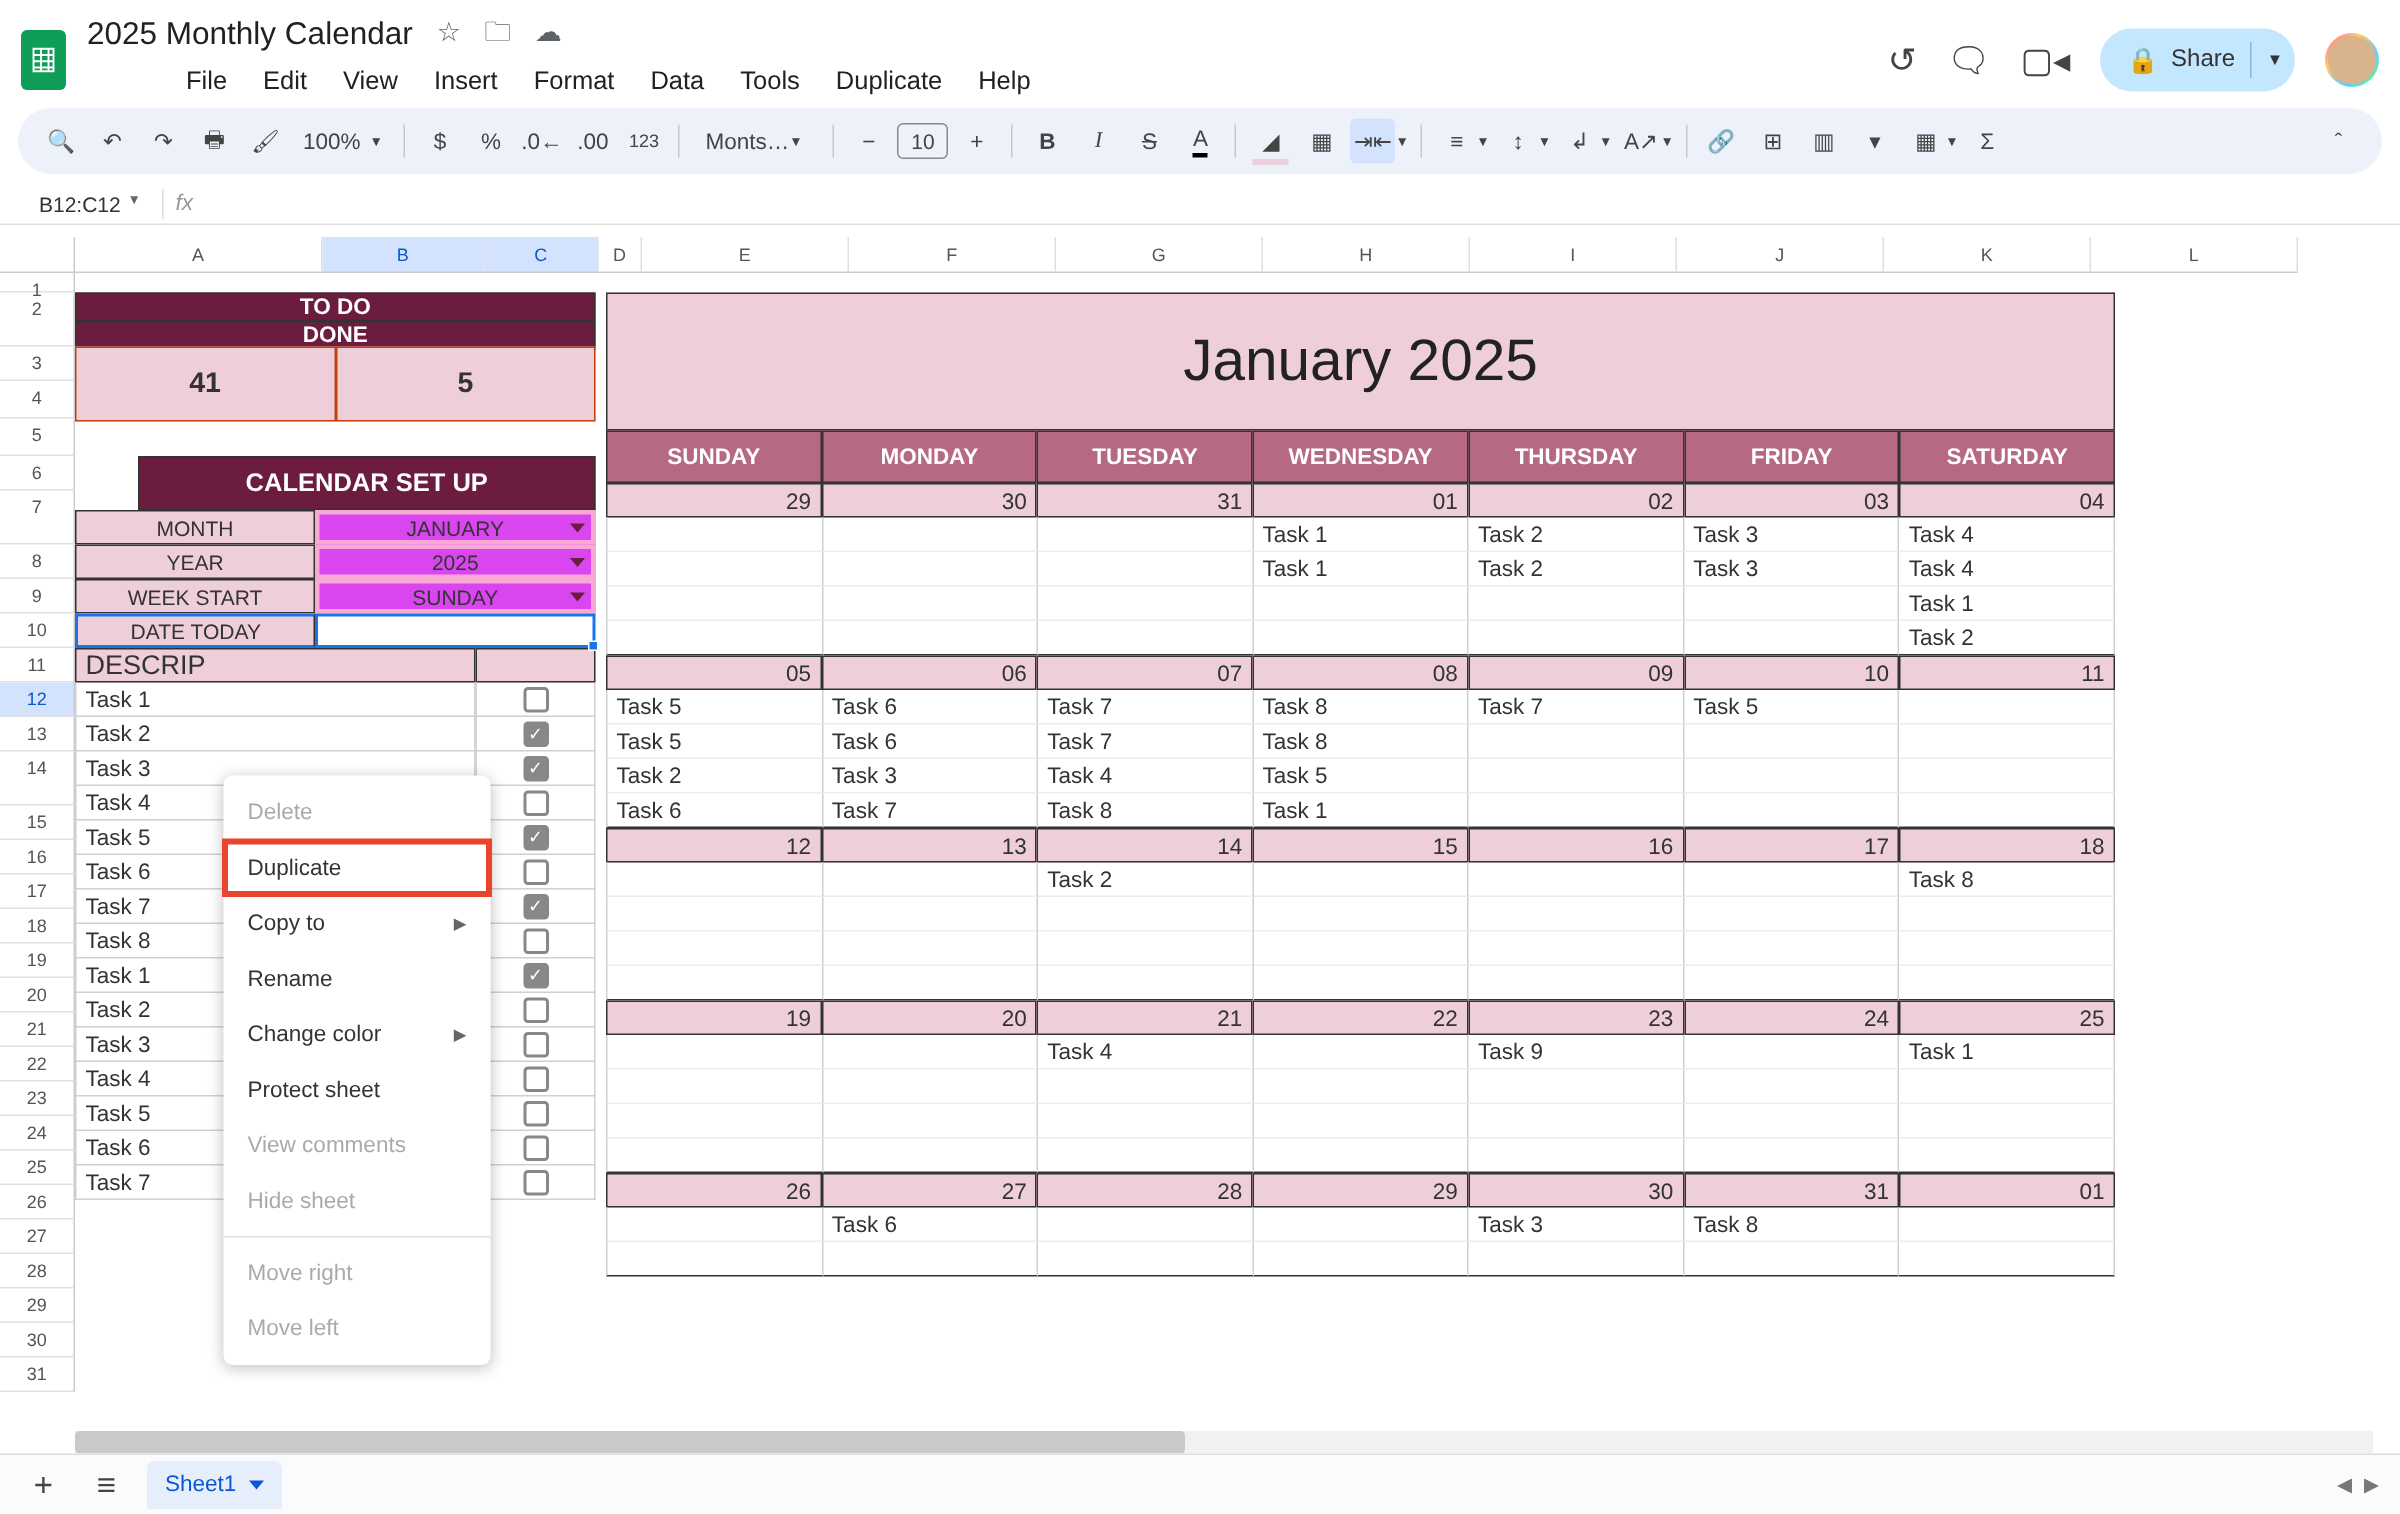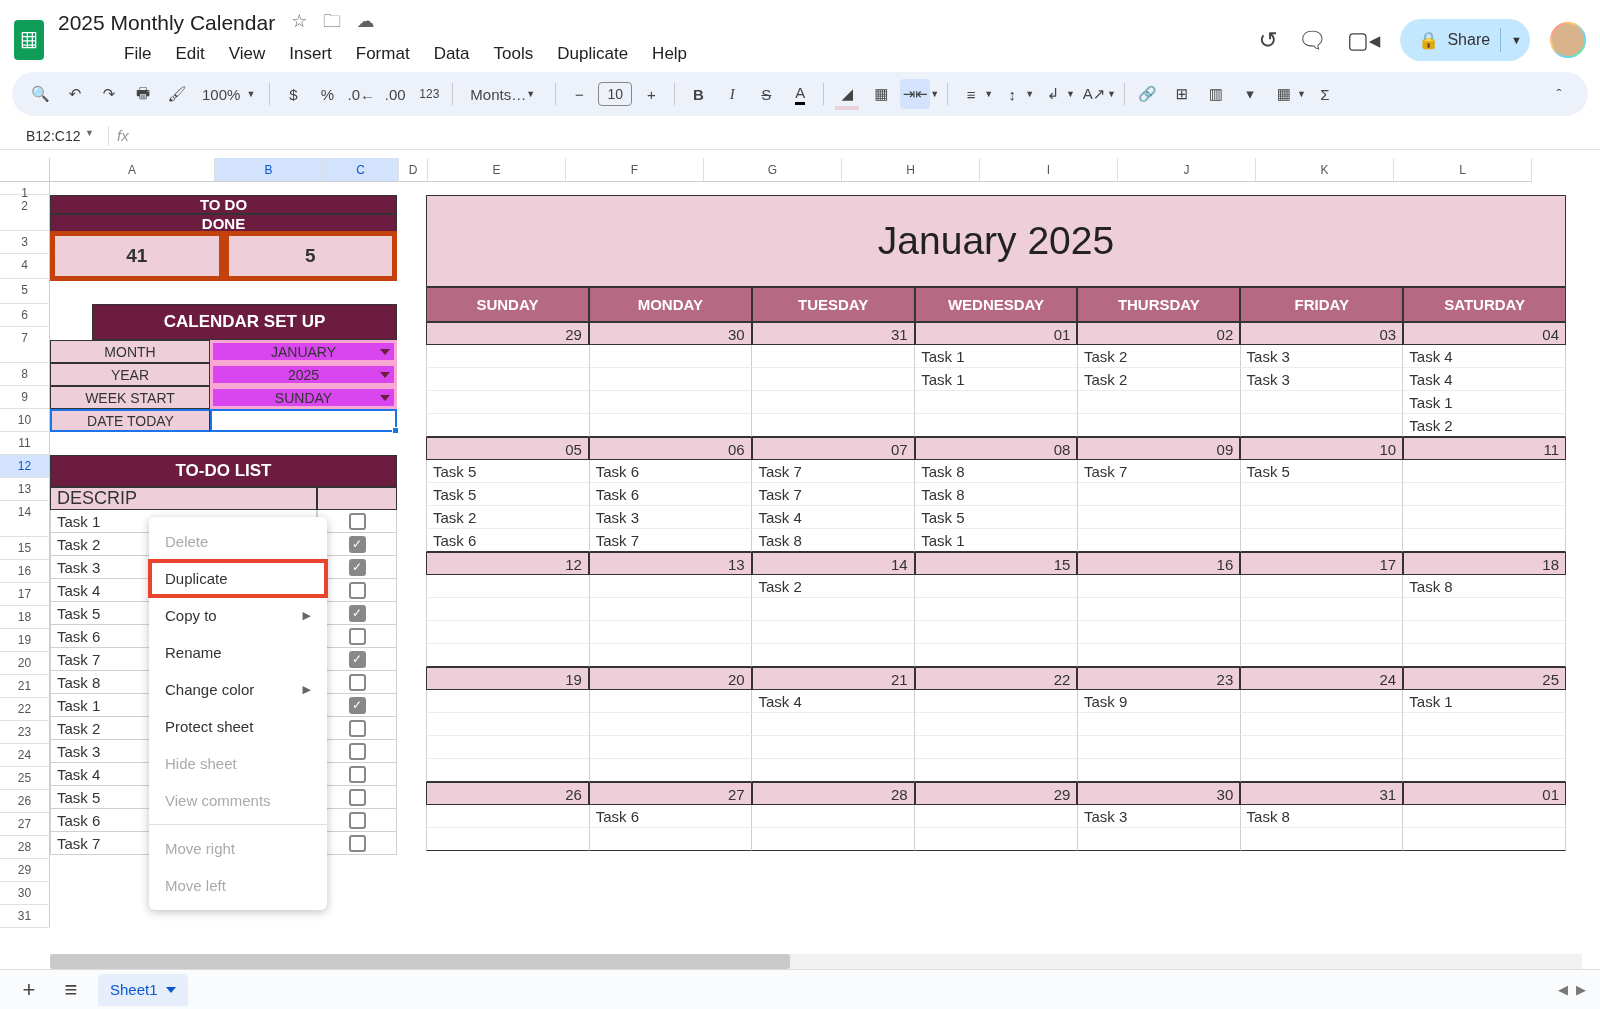--- a/index.html
+++ b/index.html
@@ -57,21 +57,21 @@
 .rowhdr div.r1 { height:13px; }
 .rowhdr div.r2 { height:36px; }
 
 .cells { position:absolute; top:24px; left:50px; right:0; bottom:0; }
 
 
 .sidebarpanel { position:absolute; top:13px; left:0; width:347px; }
 .tdhdr { display:flex; height:36px;flex-direction:column; }
 .tdhdr div { flex:1; background:#6b1c3f; color:#fff; font-weight:bold; font-size:15px; display:flex; align-items:center; justify-content:center; border:1px solid #333; }
 .tdval { display:flex; height:50px; }
-.tdval div { flex:1; background:#eecfd9; font-weight:bold; font-size:19px; display:flex; align-items:center; justify-content:center; border:5px solid #c2410c; }
+.tdval div { flex:1; background:#eecfd9; font-weight:bold; font-size:19px; display:flex; align-items:center; justify-content:center; border:1px solid #c2410c; }
 .setuphdr { margin-top:23px; height:36px; background:#6b1c3f; color:#fff; font-weight:bold; font-size:17px; display:flex; align-items:center; justify-content:center; border:1px solid #333;margin-left:42px; }
 .setuprow { display:flex; height:23px; }
 .setuprow .lab { width:160px; background:#eecfd9; border:1px solid #333; font-size:14px; display:flex; align-items:center; justify-content:center; }
 .setuprow .val { flex:1; background:#d946ef; border:3px solid #f9a8d4; font-size:14px; display:flex; align-items:center; justify-content:center; position:relative; }
 .setuprow .val .ddt { position:absolute; right:4px; top:6px; width:0; height:0; border-left:5px solid transparent; border-right:5px solid transparent; border-top:6px solid #6b1c3f; }
 .setuprow.active .val { border:2px solid #1a73e8; background:#fff; }
 .setuprow.active .lab { border-top:2px solid #1a73e8; border-bottom:2px solid #1a73e8; border-left:2px solid #1a73e8; }
 .selhandle { position:absolute; right:-4px; bottom:-4px; width:7px; height:7px; background:#1a73e8; border:1px solid #fff; border-radius:1px; }
 
 .todohdr { margin-top:23px; height:32px; background:#6b1c3f; color:#fff; font-weight:bold; font-size:17px; display:flex; align-items:center; justify-content:center; border:1px solid #333; }
@@ -79,21 +79,21 @@
 .todocol div { background:#eecfd9; border:1px solid #333; font-size:18px; display:flex; align-items:center; padding-left:6px; }
 .todocol .d1 { width:268px; }
 .todocol .d2 { width:80px; justify-content:center; }
 .todorow { display:flex; height:23px; }
 .todorow .desc { width:268px; border:1px solid #d0d0d0; border-top:none; padding:0 6px; font-size:15px; display:flex; align-items:center; }
 .todorow .chk { width:80px; border:1px solid #d0d0d0; border-top:none; display:flex; align-items:center; justify-content:center; }
 .cb { width:17px; height:17px; border:2px solid #888; border-radius:3px; display:flex; align-items:center; justify-content:center; }
 .cb.on { background:#888; color:#fff; font-size:12px; }
 
 
-.calendar { position:absolute; top:13px; left:376px; width:1140px; }
+.calendar { position:absolute; top:13px; left:354px; width:1006px; }
 .caltitle { height:92px; background:#eecfd9; border:1px solid #333; font-size:39px; display:flex; align-items:center; justify-content:center; color:#222; font-weight:400; }
 .caldays { display:flex; height:35px; }
 .caldays div { flex:1; background:#b56983; color:#fff; font-weight:bold; font-size:15px; display:flex; align-items:center; justify-content:center; border:1px solid #333; }
 .weekdate { display:flex; height:23px; }
 .weekdate div { flex:1; background:#eecfd9; border:1px solid #333; text-align:right; padding:0 6px; font-size:15px; line-height:23px; }
 .tasksrow { display:flex; height:23px; }
 .tasksrow div { flex:1; border-right:1px solid #d0d0d0; border-bottom:1px solid #ececec; padding:0 6px; font-size:15px; line-height:23px; }
 .tasksrow.last div { border-bottom:1px solid #333; }
 .tasksrow div:first-child { border-left:1px solid #d0d0d0; }
 
@@ -304,21 +304,20 @@
             <div class="lab">WEEK START</div>
             <div class="val">SUNDAY<span class="ddt"></span></div>
           </div>
           <div class="setuprow active">
             <div class="lab">DATE TODAY</div>
             <div class="val">
               <span class="selhandle"></span>
             </div>
           </div>
         </div>
-      <div class="todohdr">TO-DO LIST</div>
       <div class="todocol">
         <div class="d1">DESCRIP</div>
         <div class="d2"></div>
       </div>
       <div id="tasks">
           <div class="todorow">
             <div class="desc">Task 1</div>
             <div class="chk">
               <div class="cb"></div>
             </div>
@@ -633,22 +632,22 @@
   </div>
 </div>
 
 <div id="ctxmenu" class="ctxmenu">
     <div class="mi dis">Delete</div>
     <div class="mi highlight">Duplicate</div>
     <div class="mi">Copy to<span class="sub">▶</span></div>
     <div class="mi">Rename</div>
     <div class="mi">Change color<span class="sub">▶</span></div>
     <div class="mi">Protect sheet</div>
+    <div class="mi dis">View comments</div>
     <div class="mi dis">Hide sheet</div>
-    <div class="mi dis">View comments</div>
     <div class="msep"></div>
     <div class="mi dis">Move right</div>
     <div class="mi dis">Move left</div>
   </div>
 
 <div class="hscroll-track">
   <div class="hscroll-thumb"></div>
 </div>
 
 <div class="sheetbar">

